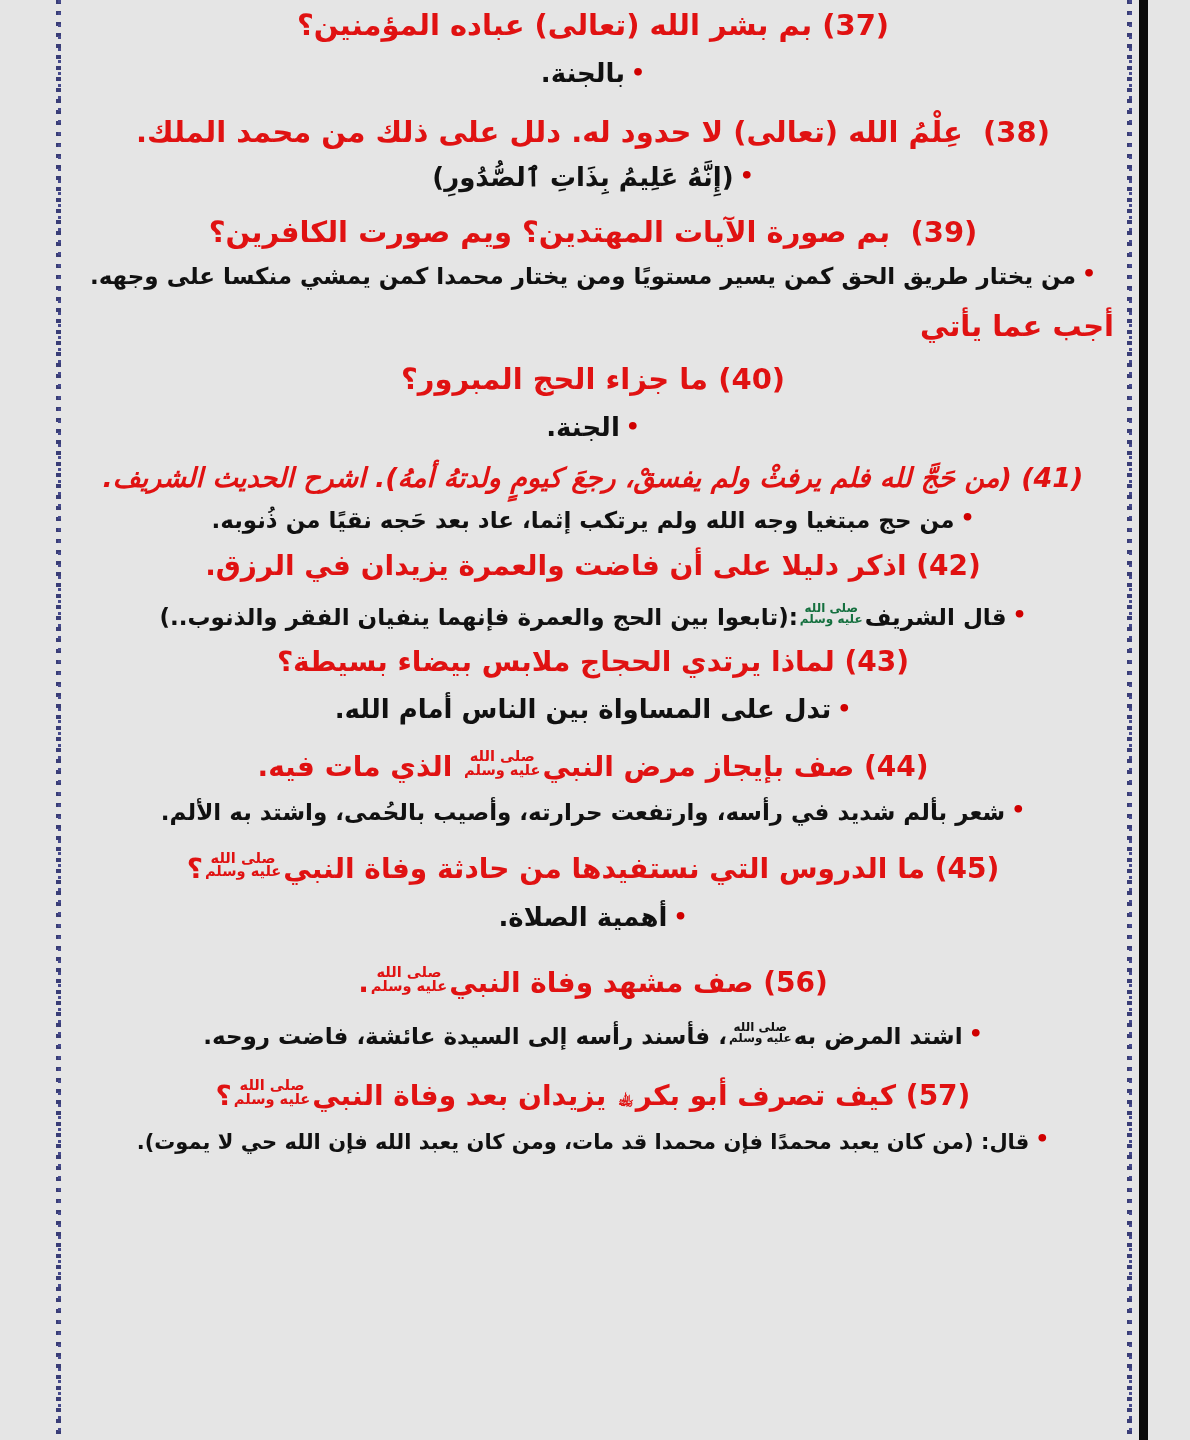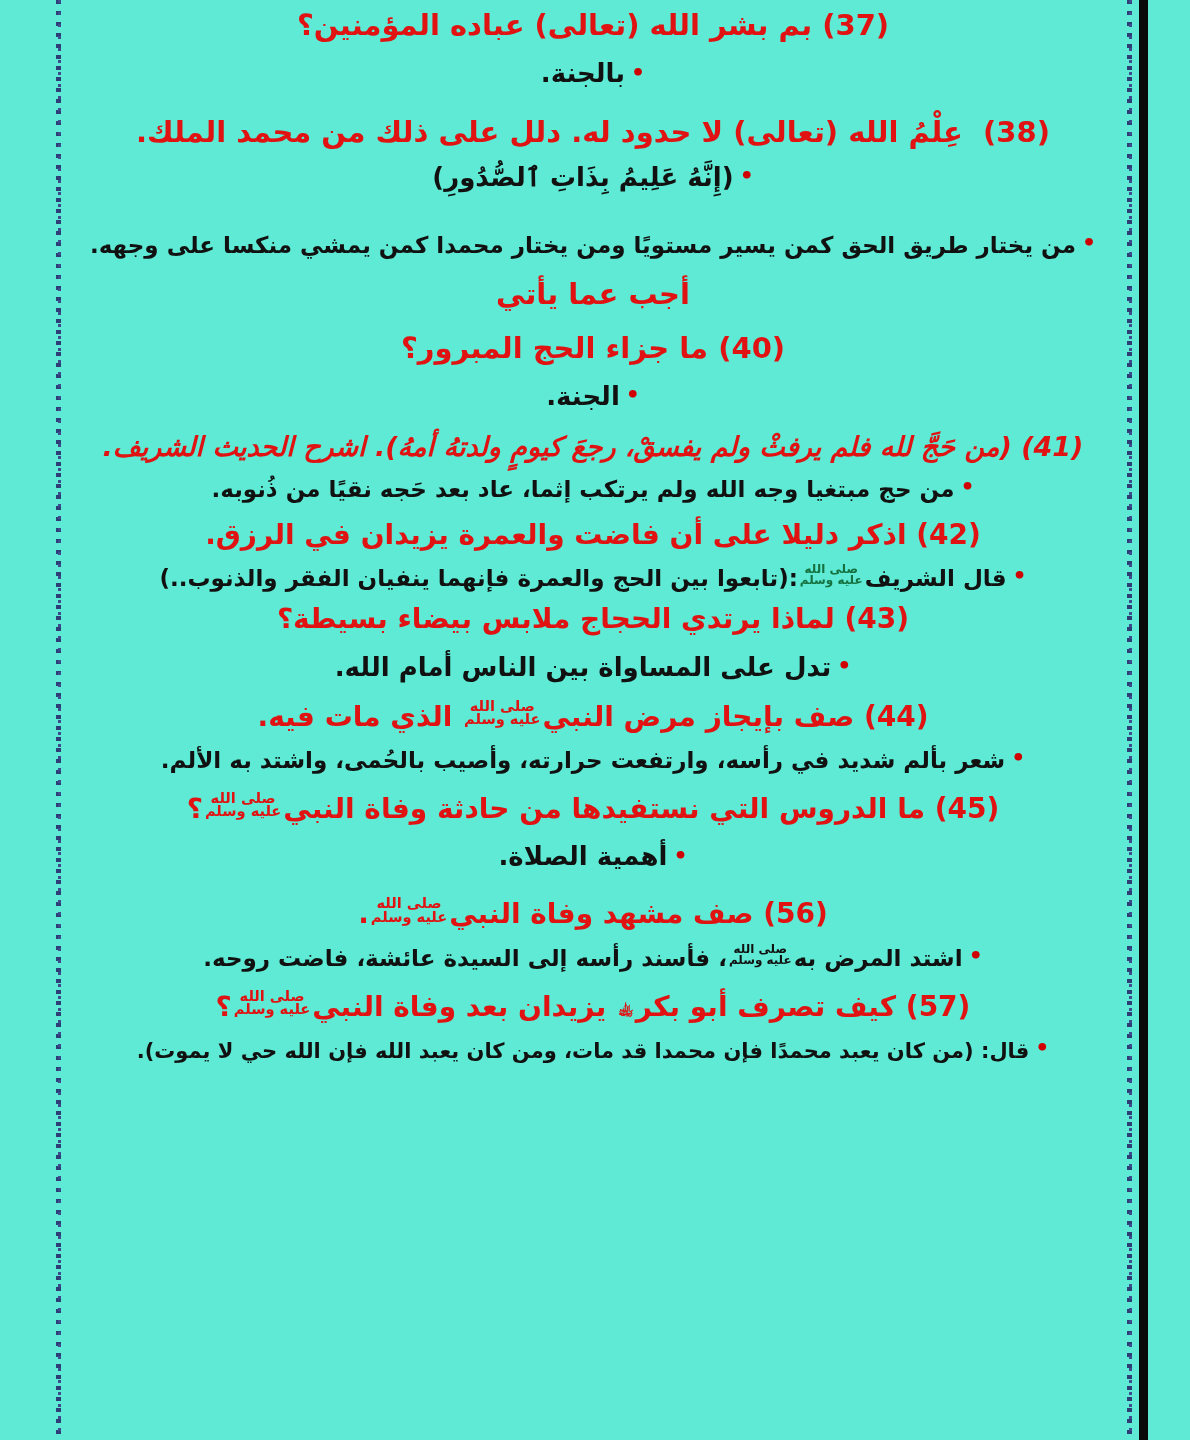--- a/index.html
+++ b/index.html
@@ -12,21 +12,21 @@
     height: 1440px;
     position: relative;
     overflow: hidden;
     font-family: "DejaVu Sans", "Liberation Sans", sans-serif;
   }
 
   
   #page {
     position: absolute;
     inset: 0;
-    background: #5eead4;
+    background: #e5e5e5;
   }
   .border-dots {
     position: absolute;
     top: 0;
     bottom: 0;
     width: 5px;
     background-image: repeating-linear-gradient(
         to bottom,
         #2b2f6e 0px, #2b2f6e 4px,
         rgba(255,255,255,0) 4px, rgba(255,255,255,0) 11px);
@@ -103,33 +103,33 @@
     color: #d00000;
     font-size: 22px;
     vertical-align: 0.12em;
     margin-left: 6px;
   }
 
   .heading {
     color: #e01212;
     font-size: 29px;
     font-weight: bold;
-    text-align: center;
+    text-align: right;
     margin: 0;
   }
 
   
   .hon {
     font-size: 0.52em;
     font-weight: bold;
     display: inline-block;
     line-height: 0.92;
     text-align: center;
     vertical-align: 0.14em;
-    margin: 0 2px;
+    margin: 8px 2px;
     white-space: nowrap;
   }
   .hon span { display: block; }
   .hon.green { color: #15703f; }
   .hon.red   { color: #e01212; }
   .hon.dark  { color: #111111; }
 
   .hon-inline {
     font-size: 0.62em;
     display: inline-block;
@@ -171,20 +171,24 @@
     <div class="line q big">
       <span>(38)</span>&nbsp;
       <span>عِلْمُ الله (تعالى) لا حدود له. دلل على ذلك من محمد الملك.</span>
     </div>
     <div class="sp-14"></div>
     <div class="line a">
       <span class="bullet">•</span><span>(إِنَّهُ عَلِيمُ بِذَاتِ ٱلصُّدُورِ)</span>
     </div>
 
     <div class="sp-26"></div>
+    <div class="line q big">
+      <span>(39)</span>&nbsp;
+      <span>بم صورة الآيات المهتدين؟ ويم صورت الكافرين؟</span>
+    </div>
     <div class="sp-14"></div>
     <div class="line a small">
       <span class="bullet">•</span><span>من يختار طريق الحق كمن يسير مستويًا ومن يختار محمدا كمن يمشي منكسا على وجهه.</span>
     </div>
 
     <div class="sp-22"></div>
     <div class="line heading">أجب عما يأتي</div>
 
     <div class="sp-22"></div>
     <div class="line q big">

